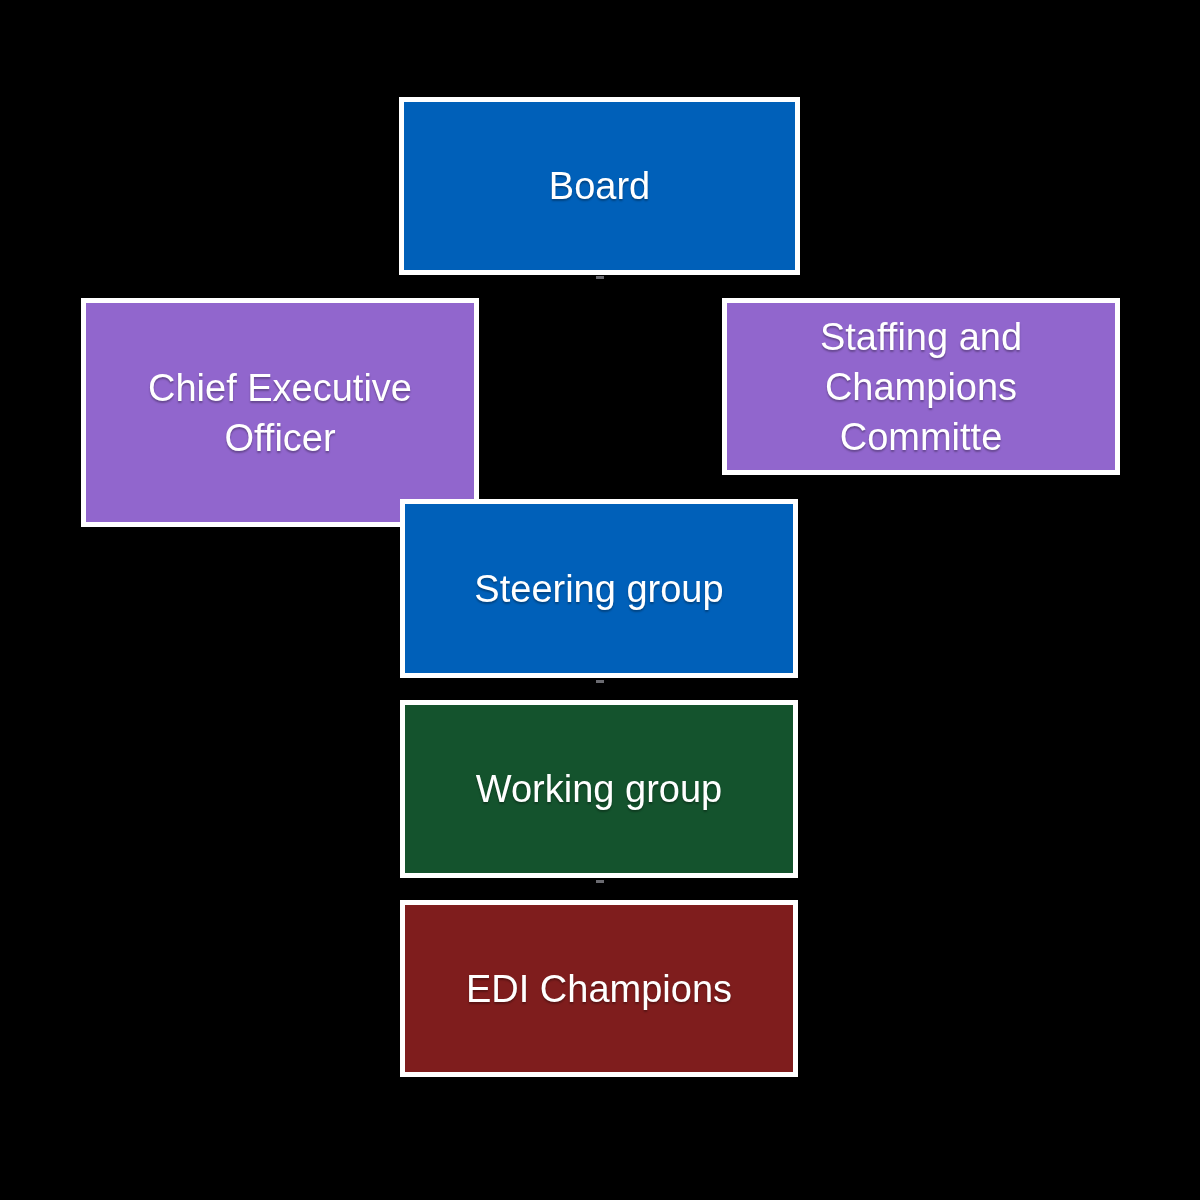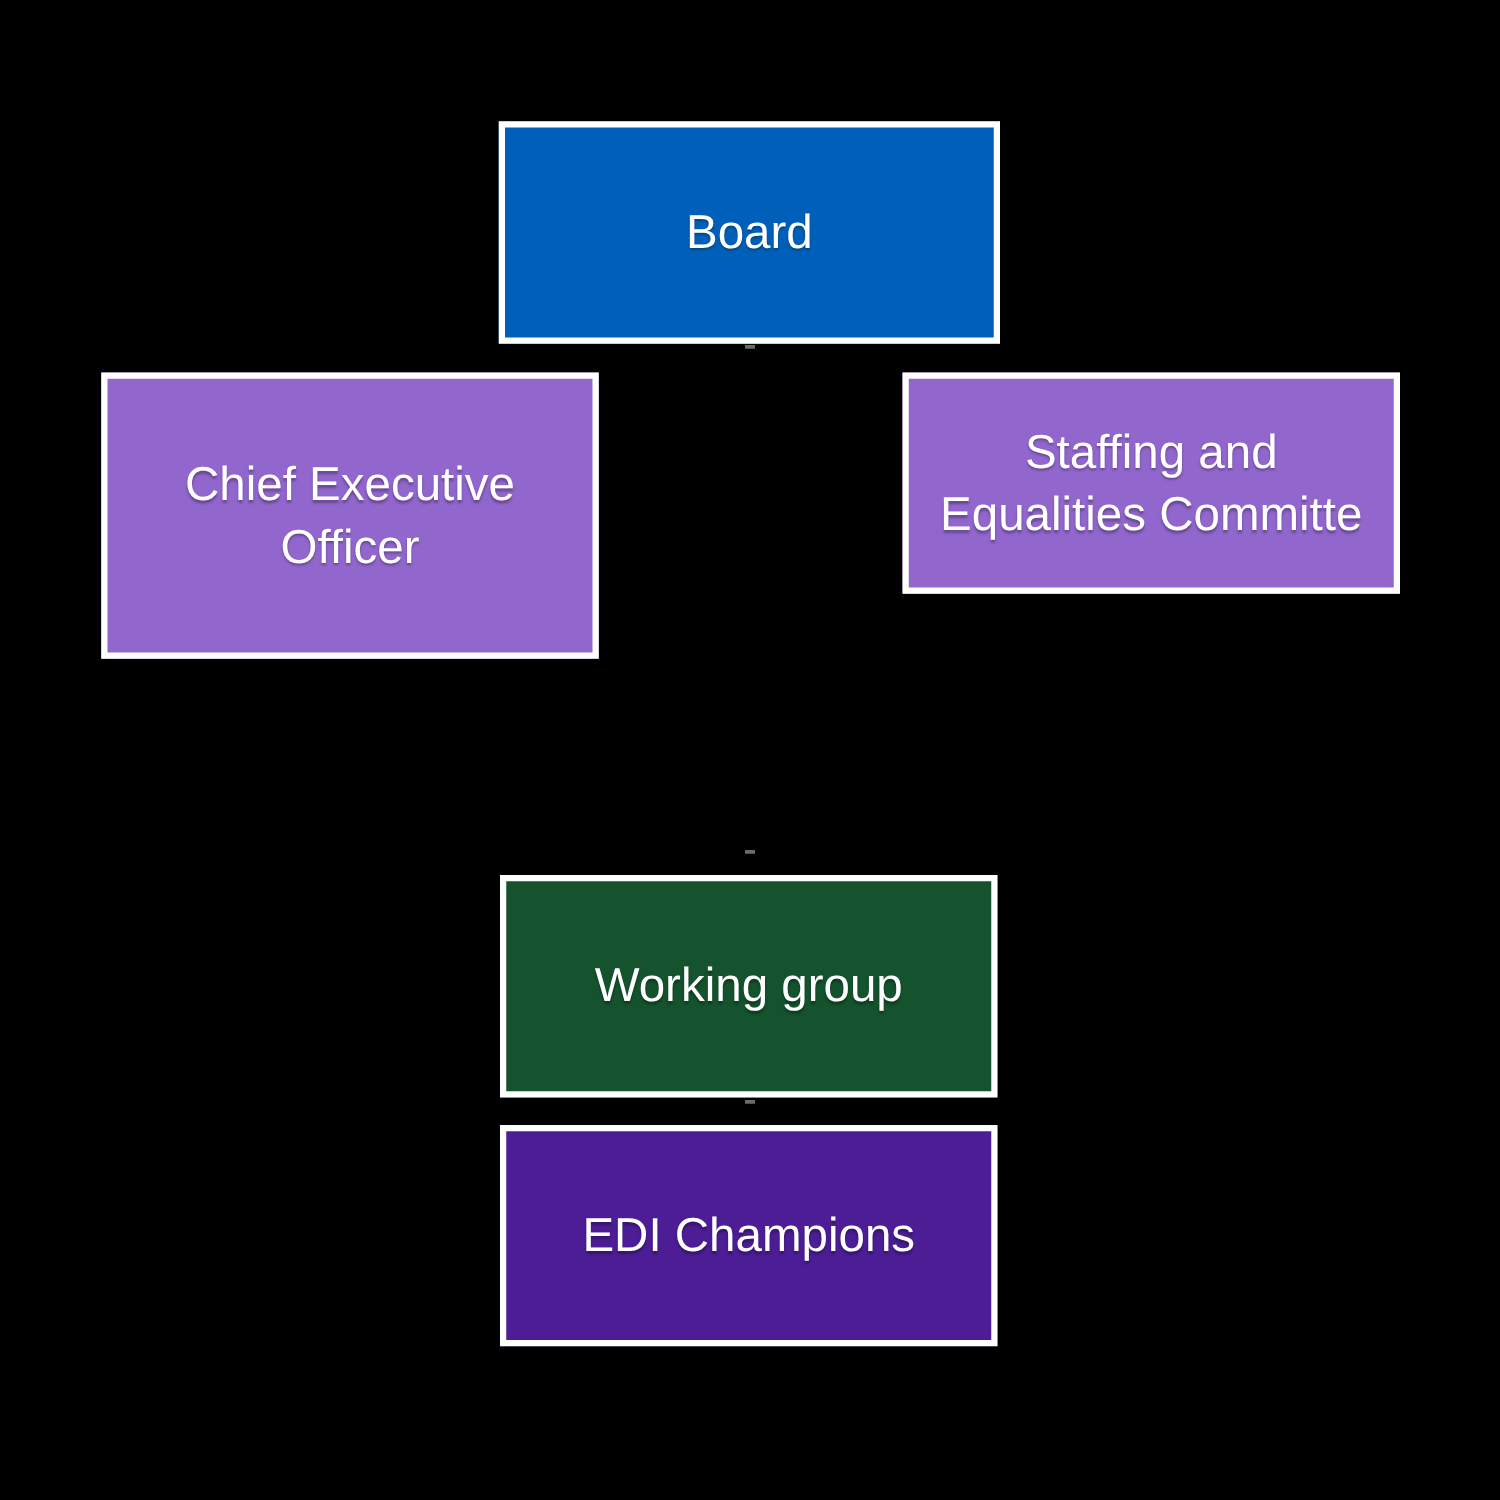--- a/index.html
+++ b/index.html
@@ -64,29 +64,32 @@
 
   <div class="node pos-board" style="background: rgb(0, 96, 185);">
     <span class="label">Board</span>
   </div>
 
   <div class="node pos-ceo" style="background: rgb(145, 102, 205);">
     <span class="label">Chief Executive Officer</span>
   </div>
 
   <div class="node pos-staffing" style="background: rgb(145, 102, 205);">
-    <span class="label">Staffing and Equalities Committe</span>
+    <span class="label">Staffing and Champions Committe</span>
   </div>
 
+  <div class="node pos-steering" style="background: rgb(0, 96, 185);">
+    <span class="label">Steering group</span>
+  </div>
 
   <div class="node pos-working" style="background: #14532d;">
     <span class="label">Working group</span>
   </div>
 
-  <div class="node pos-edi" style="background: #4c1d95;">
+  <div class="node pos-edi" style="background: #7f1d1d;">
     <span class="label">EDI Champions</span>
   </div>
 
   <div class="stub stub-board" style="background: rgb(141, 141, 150);"></div>
   <div class="stub stub-steering" style="background: rgb(141, 141, 150);"></div>
   <div class="stub stub-working" style="background: rgb(141, 141, 150);"></div>
 
 </div>
 
 </body></html>

